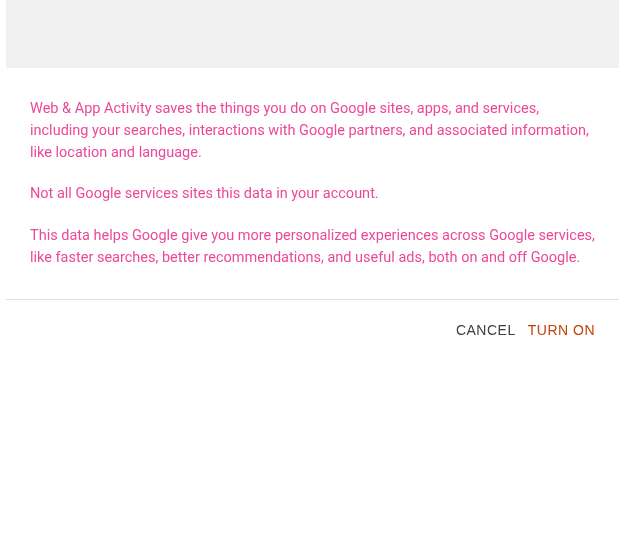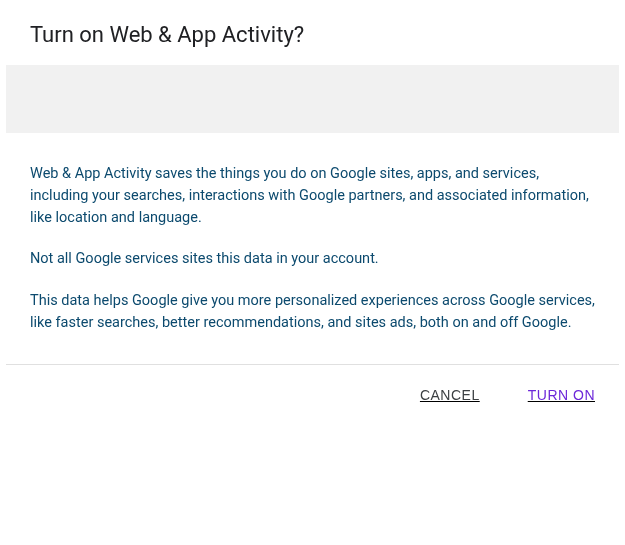--- a/index.html
+++ b/index.html
@@ -30,66 +30,63 @@
       background: #f1f1f1;
       height: 68px;
       margin: 0 6px;
     }
     .body-text {
       padding: 30px 30px 10px 30px;
     }
     .body-text p {
       font-size: 14.5px;
       line-height: 1.5;
-      color: #0c4a6e;
+      color: #ec4899;
       margin-bottom: 20px;
     }
     .separator {
       border: none;
       border-top: 1px solid #e0e0e0;
       margin: 0 6px;
     }
     .actions {
       display: flex;
       justify-content: flex-end;
       align-items: flex-start;
-      gap: 24px;
+      gap: 12px;
       padding: 18px 30px 0 30px;
-      text-decoration: underline;
     }
     .btn {
       font-size: 14px;
       font-weight: 500;
       letter-spacing: 0.5px;
       text-transform: uppercase;
       background: none;
       border: none;
       cursor: pointer;
       padding: 4px 0;
     }
     .btn-cancel {
       color: #3c4043;
     }
     .btn-confirm {
-      color: #6d28d9;
-      margin-left: 24px;
+      color: #c2410c;
     }
   </style>
 </head>
 <body>
 
 <div class="dialog">
-  <h1 class="title">Turn on Web &amp; App Activity?</h1>
 
   <div class="placeholder-band"></div>
 
   <div class="body-text">
     <p>Web &amp; App Activity saves the things you do on Google sites, apps, and services, including your searches, interactions with Google partners, and associated information, like location and language.</p>
     <p>Not all Google services sites this data in your account.</p>
-    <p>This data helps Google give you more personalized experiences across Google services, like faster searches, better recommendations, and sites ads, both on and off Google.</p>
+    <p>This data helps Google give you more personalized experiences across Google services, like faster searches, better recommendations, and useful ads, both on and off Google.</p>
   </div>
 
   <hr class="separator">
 
   <div class="actions">
     <button class="btn btn-cancel">CANCEL</button>
     <button class="btn btn-confirm">TURN ON</button>
   </div>
 </div>
 

